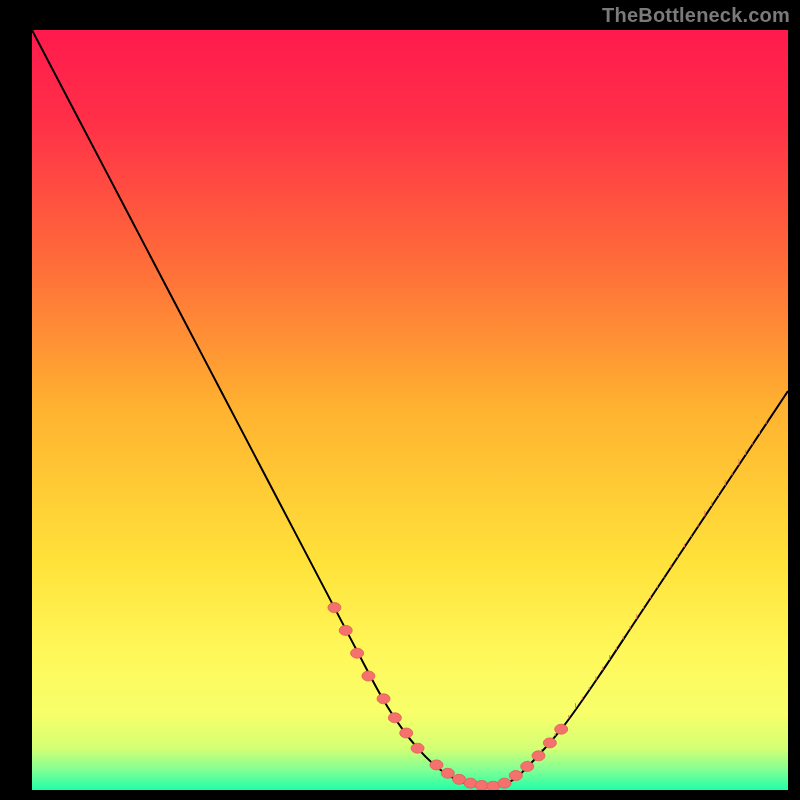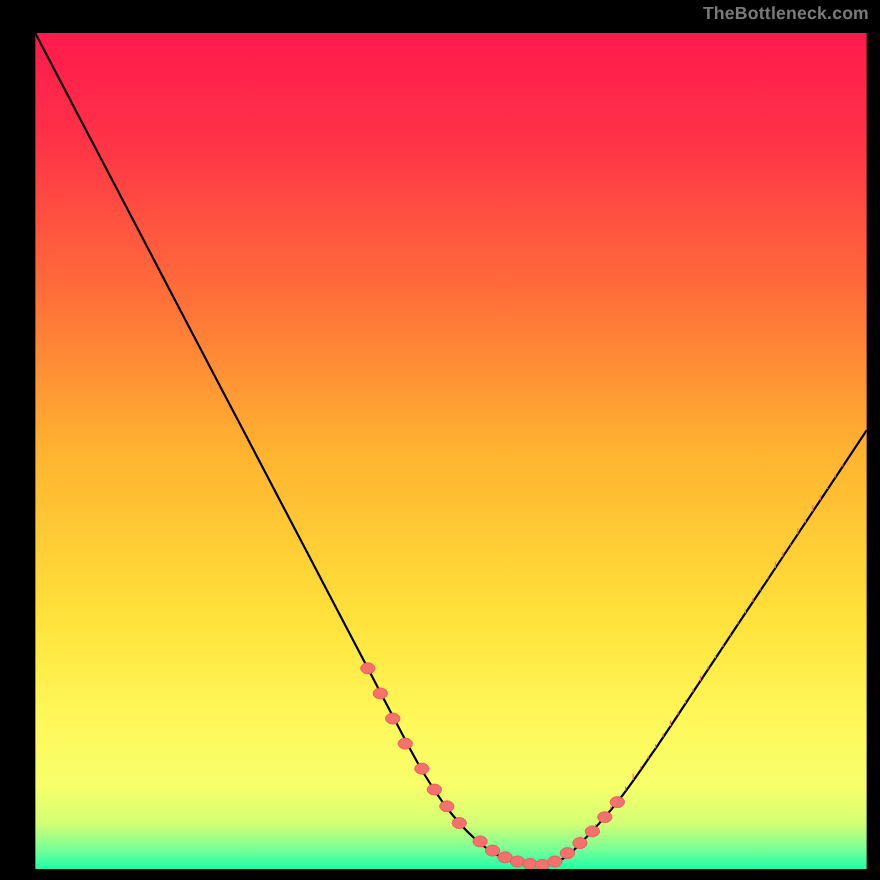--- a/index.html
+++ b/index.html
@@ -17,21 +17,21 @@
     top: 0;
     width: 800px;
     height: 800px;
     background: #000;
   }
   .watermark {
     position: absolute;
     top: 4px;
     right: 10px;
     color: #7a7a7a;
-    font-size: 16px;
+    font-size: 20px;
     font-weight: 600;
     letter-spacing: 0.2px;
     user-select: none;
   }
   .plot {
     position: absolute;
     left: 32px;
     top: 30px;
     width: 756px;
     height: 760px;

